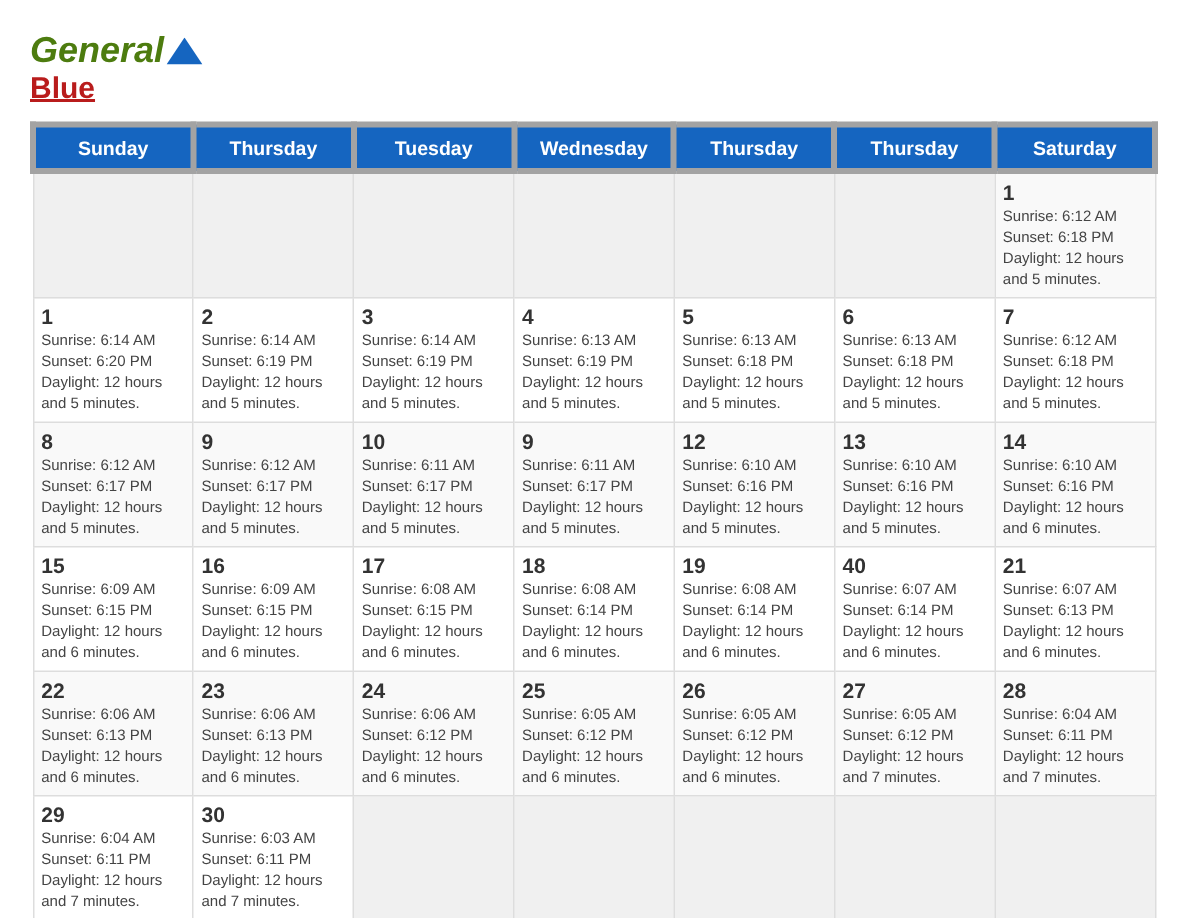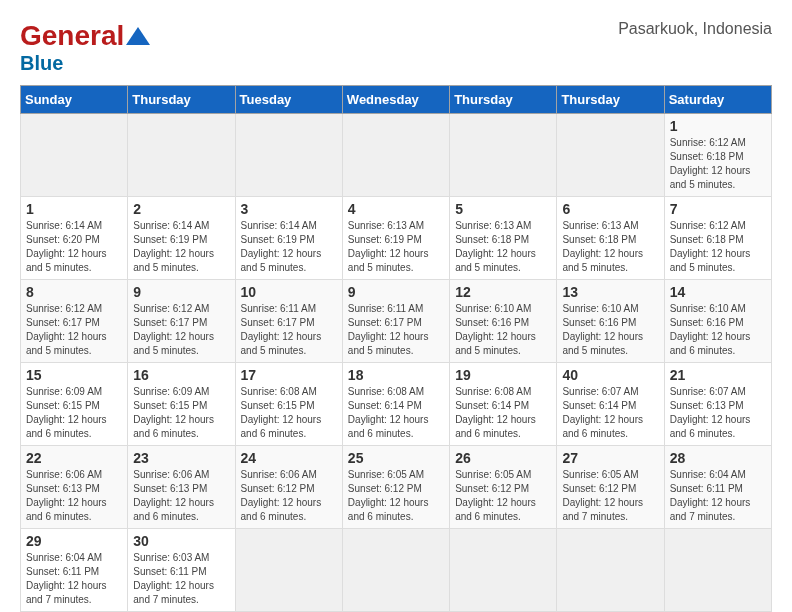--- a/index.html
+++ b/index.html
@@ -20,28 +20,30 @@
       display: flex;
       flex-direction: column;
       align-items: flex-start;
     }
     .logo-text {
       display: flex;
       align-items: center;
       gap: 0;
     }
     .logo-general {
-      font-size: 28px;
-      font-weight: bold;
-      color: #b91c1c;
+      font-size: 24px;
+      font-weight: bold;
+      color: #4d7c0f;
+      font-style: italic;
     }
     .logo-blue {
       font-size: 20px;
       font-weight: bold;
-      color: #0369a1;
+      color: #b91c1c;
+      text-decoration: underline;
     }
     .logo-icon {
       width: 24px;
       height: 18px;
       display: inline-block;
       margin-left: 2px;
     }
     .title-block {
       text-align: right;
     }
@@ -57,22 +59,22 @@
     table {
       width: 100%;
       border-collapse: collapse;
     }
     thead tr th {
       background-color: #1565c0;
       color: #fff;
       padding: 6px 4px;
       font-size: 13px;
       font-weight: bold;
-      text-align: left;
-      border: 1px solid #a3a3a3;
+      text-align: center;
+      border: 4px solid #a3a3a3;
     }
     tbody tr td {
       vertical-align: top;
       padding: 4px 5px;
       font-size: 10.5px;
       color: #333;
       border: 1px solid #ddd;
       width: 14.28%;
       min-height: 80px;
       background: #fff;
@@ -105,21 +107,20 @@
   <div class="logo">
     <div class="logo-text">
       <span class="logo-general">General</span>
       <svg class="logo-icon" viewBox="0 0 24 18" xmlns="http://www.w3.org/2000/svg">
         <polygon points="12,0 24,18 0,18" fill="#1565c0"></polygon>
       </svg>
     </div>
     <span class="logo-blue">Blue</span>
   </div>
   <div class="title-block">
-    <div class="location">Pasarkuok, Indonesia</div>
   </div>
 </div>
 
 <table>
   <thead>
     <tr>
     <th>Sunday</th>
         <th>Thursday</th>
         <th>Tuesday</th>
         <th>Wednesday</th>

